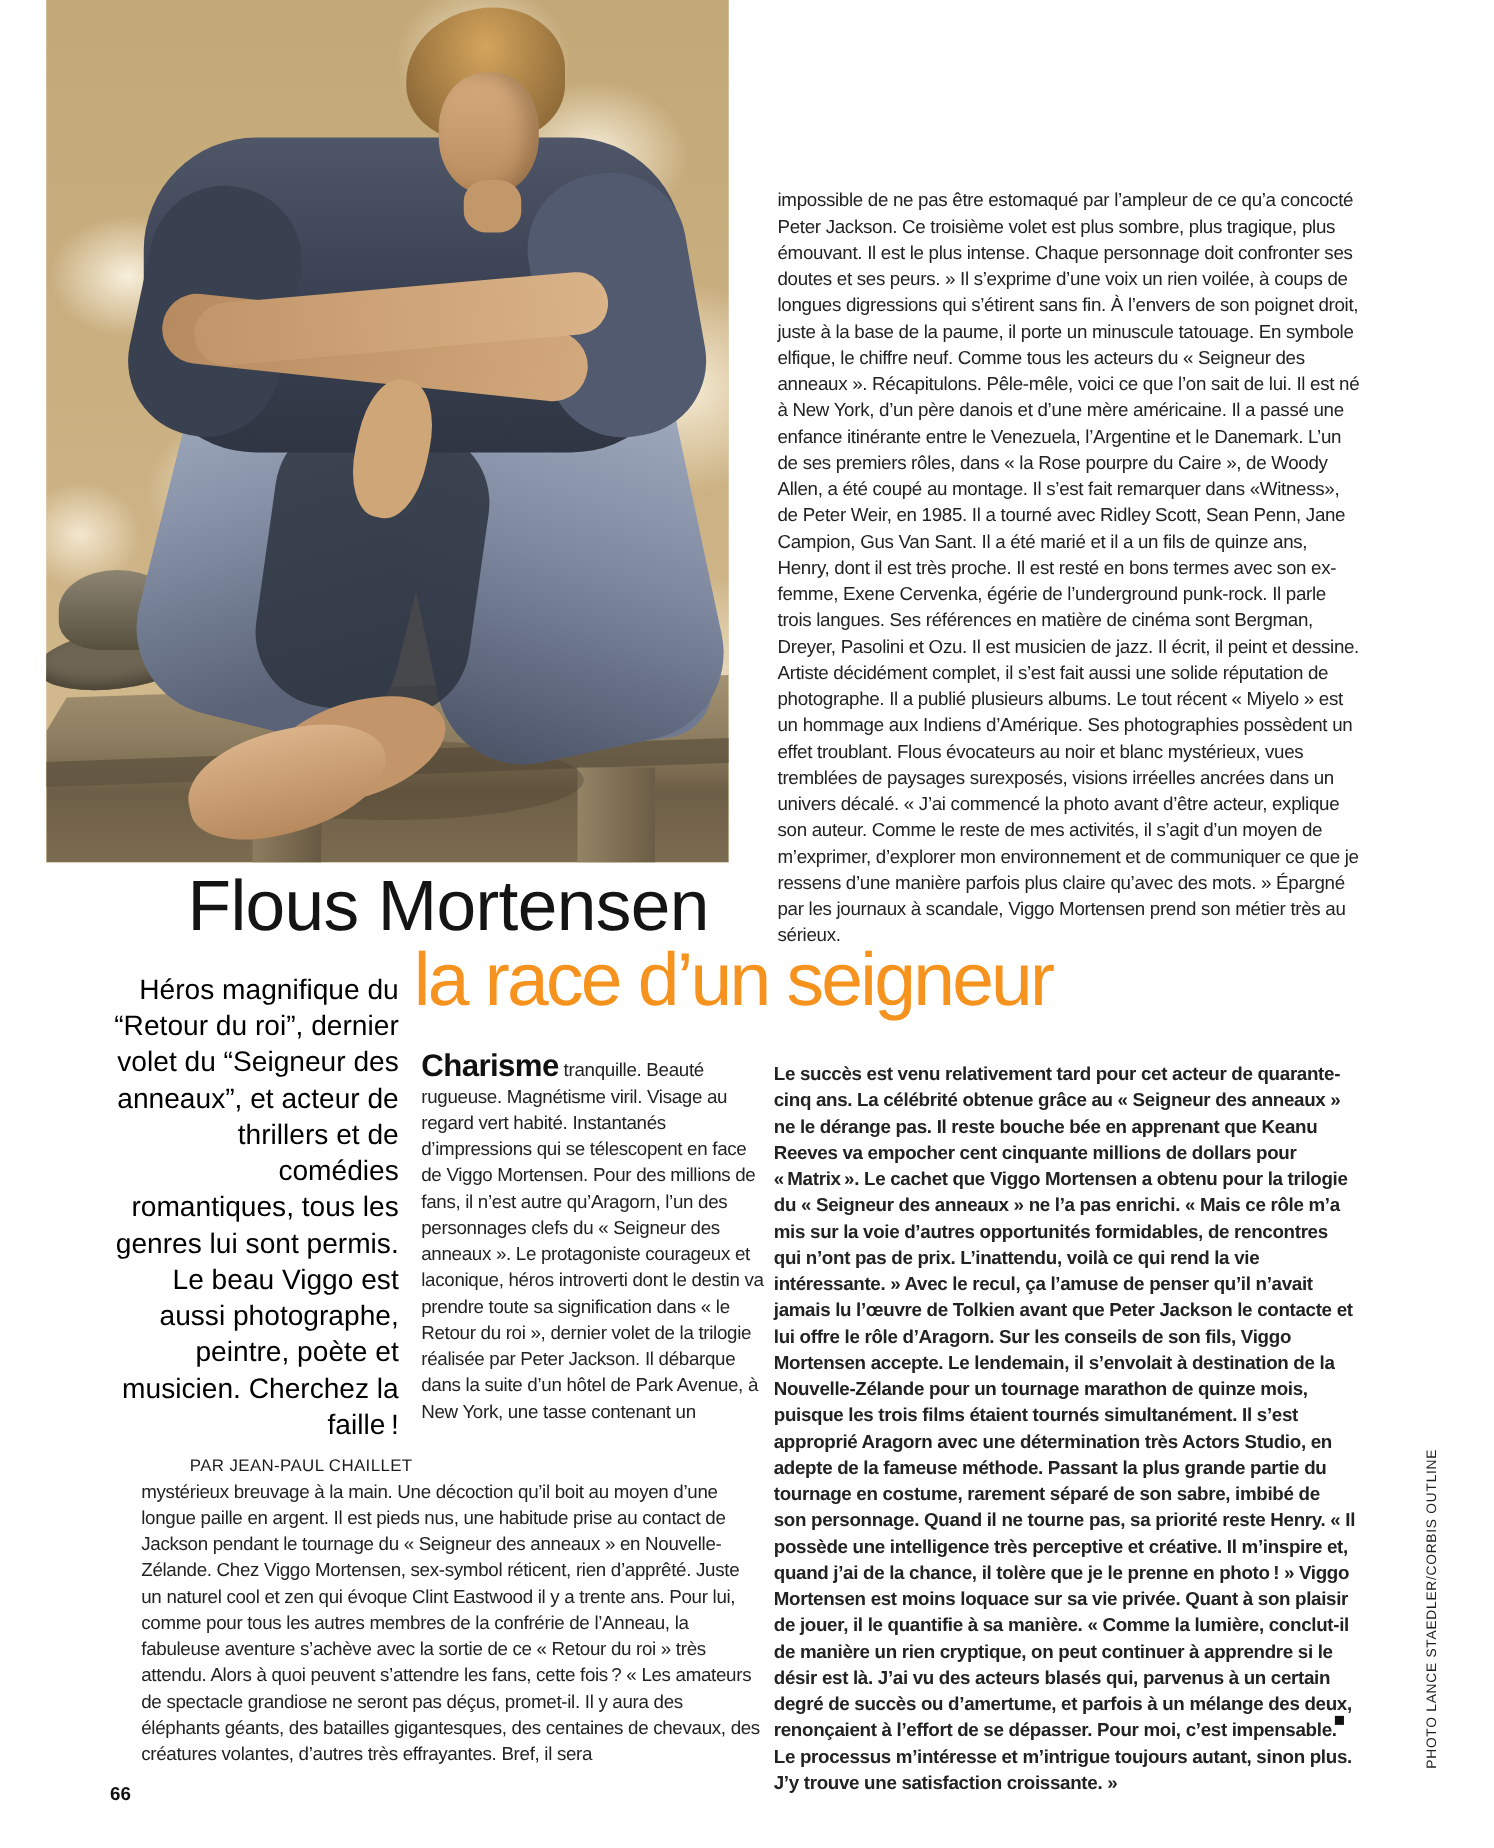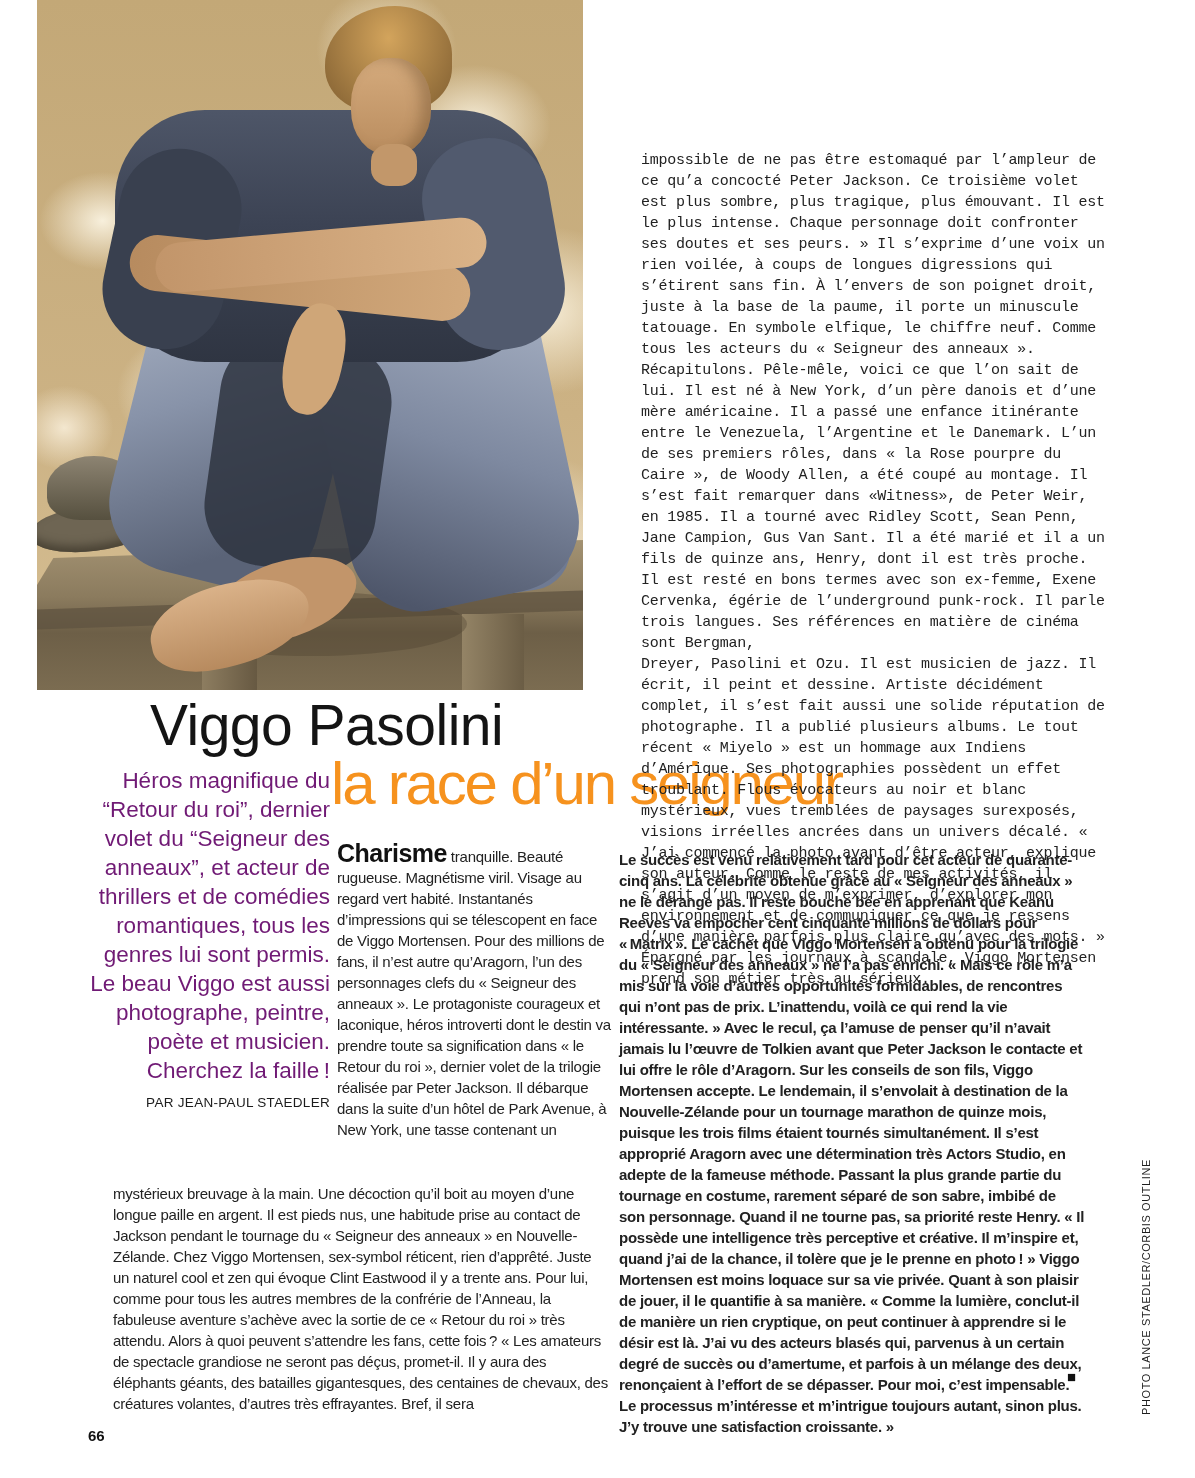--- a/index.html
+++ b/index.html
@@ -54,25 +54,25 @@
     background:linear-gradient(180deg,#d5ab7d,#b98c5e);box-shadow:inset -10px 0 14px rgba(90,60,30,.35);}
   .neck{left:334px;top:144px;width:46px;height:42px;border-radius:40%;background:#c2976a;}
   .foot-back{left:172px;top:562px;width:150px;height:76px;border-radius:50%;background:#c2956a;transform:rotate(-18deg);}
   .foot-front{left:112px;top:584px;width:162px;height:82px;border-radius:55% 45% 60% 40%;transform:rotate(-12deg);
     background:linear-gradient(180deg,#dab289,#b78a5e);}
 
   
   .kicker{left:150px;top:694px;margin:0;font-size:57px;font-weight:400;letter-spacing:-0.5px;color:#141414;line-height:62px;}
   .headline{left:331px;top:752px;margin:0;font-size:60px;font-weight:400;letter-spacing:-2.2px;color:#f6921e;line-height:64px;white-space:nowrap;}
   .standfirst-wrap{left:78px;top:766px;width:252px;text-align:right;}
-  .standfirst{margin:0;font-size:22.5px;line-height:29px;color:#701a75;font-weight:400;}
+  .standfirst{margin:11px;font-size:22.5px;line-height:29px;color:#000000;font-weight:400;}
   .byline{margin:10px 0 0 0;font-size:13.5px;letter-spacing:.3px;color:#1c1c1c;font-weight:400;}
   .body-col{font-size:15px;line-height:21px;letter-spacing:-0.25px;color:#222;}
   .body-col p{margin:0;}
-  .col-top-right{left:641px;top:150px;width:466px;font-family:Liberation Mono, monospace;}
+  .col-top-right{left:622px;top:150px;width:466px;}
   .col-middle{left:337px;top:843px;width:276px;}
   .lead-in{font-size:25px;font-weight:700;letter-spacing:-0.5px;color:#111;line-height:21px;}
   .col-bottom-left{left:113px;top:1183px;width:498px;}
   .col-bottom-right{left:619px;top:849px;width:466px;font-weight:bold;}
   .end-mark{left:1067px;top:1369px;font-size:15px;color:#111;line-height:15px;}
   .credit{left:1146px;top:1287px;transform:translate(-50%,-50%) rotate(-90deg);white-space:nowrap;
     font-size:11px;letter-spacing:.6px;color:#1e1e1e;}
   .page-num{left:88px;top:1427px;font-size:15px;font-weight:700;color:#111;}
 </style>
 </head>
@@ -98,26 +98,26 @@
     <div class="ph forearm-1"></div>
     <div class="ph forearm-2"></div>
     <div class="ph hand"></div>
     <div class="ph hair"></div>
     <div class="ph face"></div>
     <div class="ph neck"></div>
     <div class="ph foot-back"></div>
     <div class="ph foot-front"></div>
   </div>
 
-  <h1 class="abs kicker">Viggo Pasolini</h1>
+  <h1 class="abs kicker">Flous Mortensen</h1>
   <h2 class="abs headline">la race d’un seigneur</h2>
 
   <div class="abs standfirst-wrap">
     <p class="standfirst">Héros magnifique du “Retour du roi”, dernier volet du “Seigneur des anneaux”, et acteur de thrillers et de comédies romantiques, tous les genres lui sont permis. Le beau Viggo est aussi photographe, peintre, poète et musicien. Cherchez la faille !</p>
-    <p class="byline">PAR JEAN-PAUL STAEDLER</p>
+    <p class="byline">PAR JEAN-PAUL CHAILLET</p>
   </div>
 
   <div class="abs body-col col-top-right">
     <p>impossible de ne pas être estomaqué par l’ampleur de ce qu’a concocté Peter Jackson. Ce troisième volet est plus sombre, plus tragique, plus émouvant. Il est le plus intense. Chaque personnage doit confronter ses doutes et ses peurs. » Il s’exprime d’une voix un rien voilée, à coups de longues digressions qui s’étirent sans fin. À l’envers de son poignet droit, juste à la base de la paume, il porte un minuscule tatouage. En symbole elfique, le chiffre neuf. Comme tous les acteurs du « Seigneur des anneaux ». Récapitulons. Pêle-mêle, voici ce que l’on sait de lui. Il est né à New York, d’un père danois et d’une mère américaine. Il a passé une enfance itinérante entre le Venezuela, l’Argentine et le Danemark. L’un de ses premiers rôles, dans « la Rose pourpre du Caire », de Woody Allen, a été coupé au montage. Il s’est fait remarquer dans «Witness», de Peter Weir, en 1985. Il a tourné avec Ridley Scott, Sean Penn, Jane Campion, Gus Van Sant. Il a été marié et il a un fils de quinze ans, Henry, dont il est très proche. Il est resté en bons termes avec son ex-femme, Exene Cervenka, égérie de l’underground punk-rock. Il parle trois langues. Ses références en matière de cinéma sont Bergman,</p>
     <p>Dreyer, Pasolini et Ozu. Il est musicien de jazz. Il écrit, il peint et dessine. Artiste décidément complet, il s’est fait aussi une solide réputation de photographe. Il a publié plusieurs albums. Le tout récent « Miyelo » est un hommage aux Indiens d’Amérique. Ses photographies possèdent un effet troublant. Flous évocateurs au noir et blanc mystérieux, vues tremblées de paysages surexposés, visions irréelles ancrées dans un univers décalé. « J’ai commencé la photo avant d’être acteur, explique son auteur. Comme le reste de mes activités, il s’agit d’un moyen de m’exprimer, d’explorer mon environnement et de communiquer ce que je ressens d’une manière parfois plus claire qu’avec des mots. » Épargné par les journaux à scandale, Viggo Mortensen prend son métier très au sérieux.</p>
   </div>
 
   <div class="abs body-col col-middle">
     <span class="lead-in">Charisme</span><span> tranquille. Beauté rugueuse. Magnétisme viril. Visage au regard vert habité. Instantanés d’impressions qui se télescopent en face de Viggo Mortensen. Pour des millions de fans, il n’est autre qu’Aragorn, l’un des personnages clefs du « Seigneur des anneaux ». Le protagoniste courageux et laconique, héros introverti dont le destin va prendre toute sa signification dans « le Retour du roi », dernier volet de la trilogie réalisée par Peter Jackson. Il débarque dans la suite d’un hôtel de Park Avenue, à New York, une tasse contenant un</span>
   </div>

